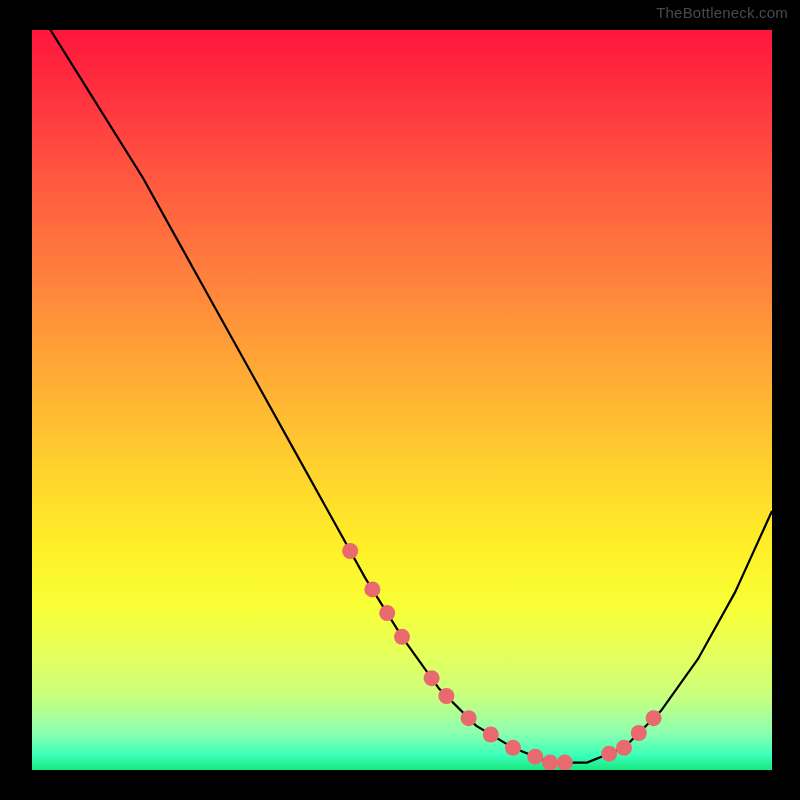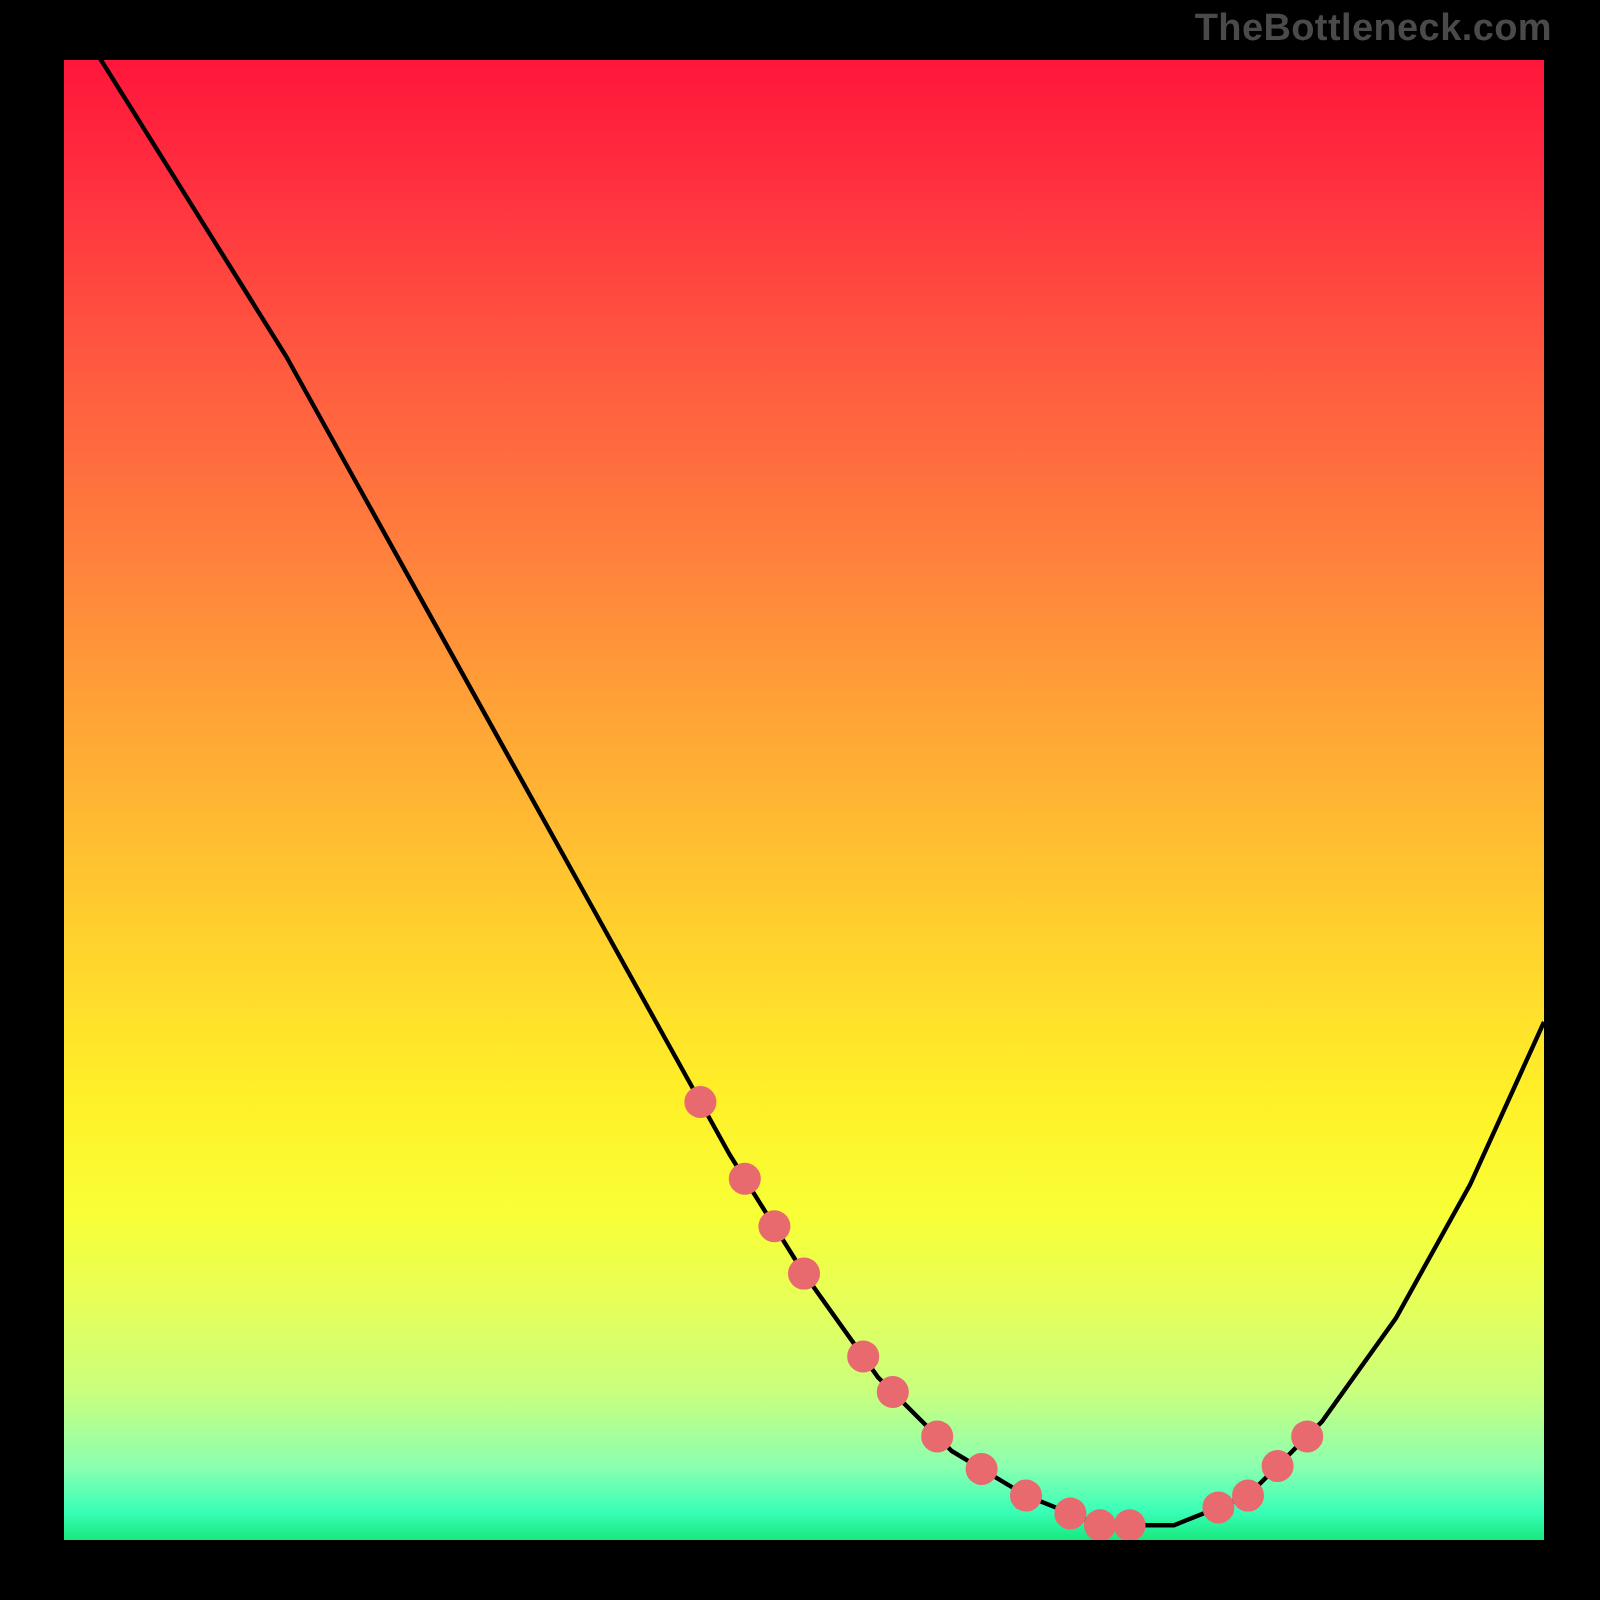--- a/index.html
+++ b/index.html
@@ -7,24 +7,24 @@
     width: 800px;
     height: 800px;
     background: #000;
     font-family: Arial, Helvetica, sans-serif;
     position: relative;
     overflow: hidden;
   }
   .watermark {
     position: absolute;
     top: 4px;
-    right: 24px;
+    right: 12px;
     color: #4a4a4a;
-    font-size: 19px;
-    font-weight: 700;
+    font-size: 15px;
+    font-weight: 400;
     z-index: 10;
     letter-spacing: 0.2px;
   }
   .plot-area {
     position: absolute;
     left: 32px;
     top: 30px;
     width: 740px;
     height: 740px;
   }

